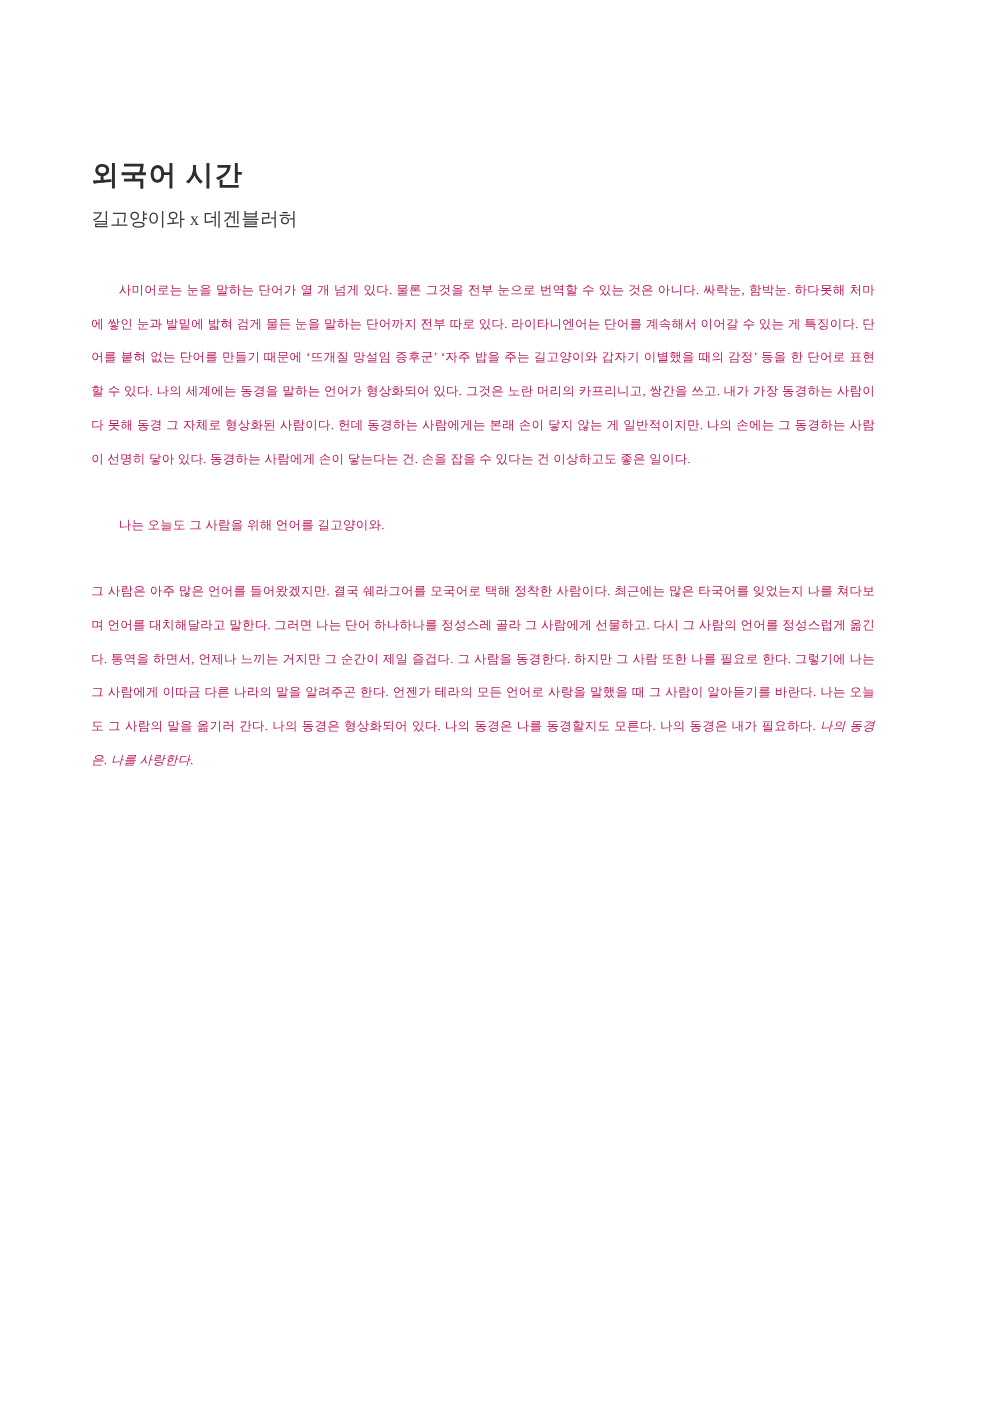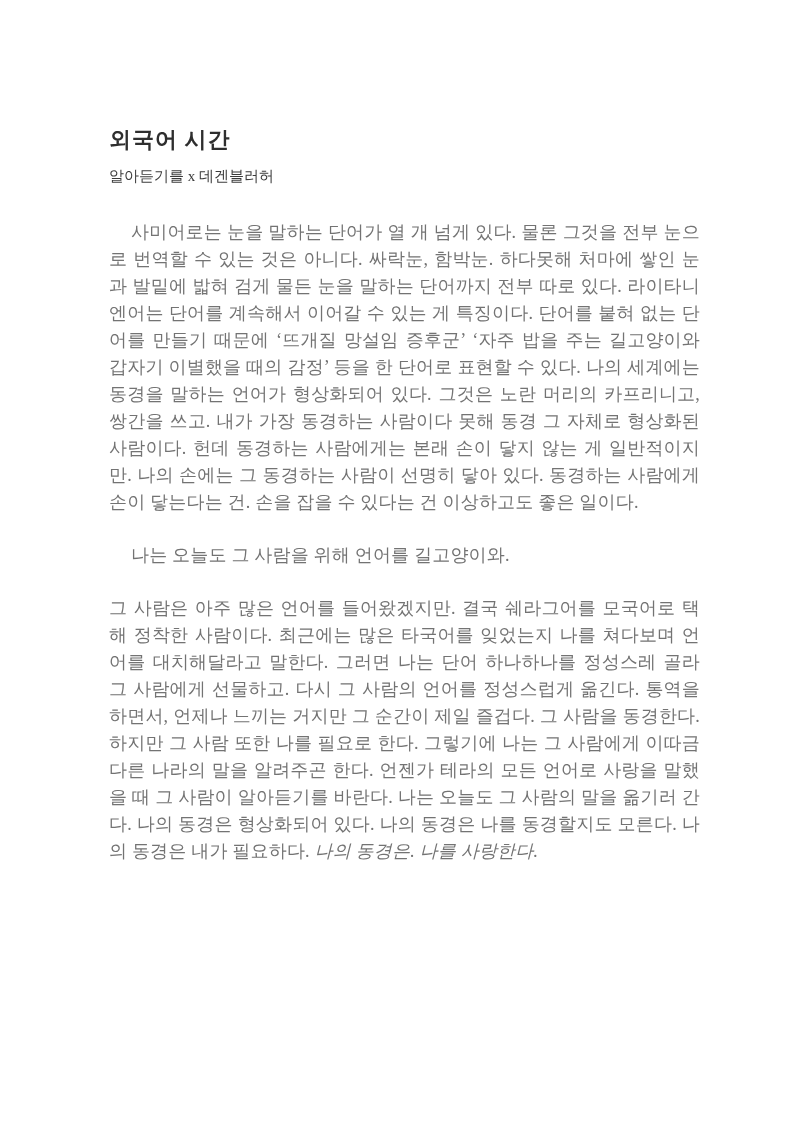--- a/index.html
+++ b/index.html
@@ -10,62 +10,62 @@
   .page {
     position: relative;
     width: 800px;
     height: 1130px;
     background: #ffffff;
     overflow: hidden;
     font-family: "Liberation Serif", serif;
   }
   .doc {
     box-sizing: border-box;
-    padding: 127px 100px 0 109px;
+    padding: 127px 100px 0 73px;
     color: #3b3b3b;
   }
   .doc-title {
     margin: 0 0 13px 0;
     font-size: 22px;
     line-height: 26px;
     font-weight: bold;
     color: #2e2e2e;
     letter-spacing: 1px;
   }
   .doc-subtitle {
     margin: 0 0 33px 0;
     font-size: 15px;
     line-height: 20px;
     color: #3b3b3b;
   }
   .body-para {
     margin: 0 0 26px 0;
-    font-size: 18px;
+    font-size: 10px;
     line-height: 27px;
     text-align: justify;
     word-break: break-all;
     letter-spacing: 0.2px;
-    color: #737373;
+    color: #be185d;
   }
   .body-para.indented {
     text-indent: 22px;
   }
   .italic-tail {
     font-style: italic;
   }
 </style>
 </head>
 <body>
 
 <div class="page">
   <div class="doc">
 
     <h1 class="doc-title">외국어 시간</h1>
 
-    <p class="doc-subtitle">알아듣기를 x 데겐블러허</p>
+    <p class="doc-subtitle">길고양이와 x 데겐블러허</p>
 
     <p class="body-para indented"><span>사미어로는 눈을 말하는 단어가 열 개 넘게 있다. 물론 그것을 전부 눈으로 번역할 수 있는 것은 아니다. 싸락눈, 함박눈. 하다못해 처마에 쌓인 눈과 발밑에 밟혀 검게 물든 눈을 말하는 단어까지 전부 따로 있다. 라이타니엔어는 단어를 계속해서 이어갈 수 있는 게 특징이다. 단어를 붙혀 없는 단어를 만들기 때문에 ‘뜨개질 망설임 증후군’ ‘자주 밥을 주는 길고양이와 갑자기 이별했을 때의 감정’ 등을 한 단어로 표현할 수 있다. 나의 세계에는 동경을 말하는 언어가 형상화되어 있다. 그것은 노란 머리의 카프리니고, 쌍간을 쓰고. 내가 가장 동경하는 사람이다 못해 동경 그 자체로 형상화된 사람이다. 헌데 동경하는 사람에게는 본래 손이 닿지 않는 게 일반적이지만. 나의 손에는 그 동경하는 사람이 선명히 닿아 있다. 동경하는 사람에게 손이 닿는다는 건. 손을 잡을 수 있다는 건 이상하고도 좋은 일이다.</span></p>
 
     <p class="body-para indented"><span>나는 오늘도 그 사람을 위해 언어를 길고양이와.</span></p>
 
     <p class="body-para"><span>그 사람은 아주 많은 언어를 들어왔겠지만. 결국 쉐라그어를 모국어로 택해 정착한 사람이다. 최근에는 많은 타국어를 잊었는지 나를 쳐다보며 언어를 대치해달라고 말한다. 그러면 나는 단어 하나하나를 정성스레 골라 그 사람에게 선물하고. 다시 그 사람의 언어를 정성스럽게 옮긴다. 통역을 하면서, 언제나 느끼는 거지만 그 순간이 제일 즐겁다. 그 사람을 동경한다. 하지만 그 사람 또한 나를 필요로 한다. 그렇기에 나는 그 사람에게 이따금 다른 나라의 말을 알려주곤 한다. 언젠가 테라의 모든 언어로 사랑을 말했을 때 그 사람이 알아듣기를 바란다. 나는 오늘도 그 사람의 말을 옮기러 간다. 나의 동경은 형상화되어 있다. 나의 동경은 나를 동경할지도 모른다. 나의 동경은 내가 필요하다. </span><span class="italic-tail">나의 동경은. 나를 사랑한다.</span></p>
 
   </div>
 </div>
 

